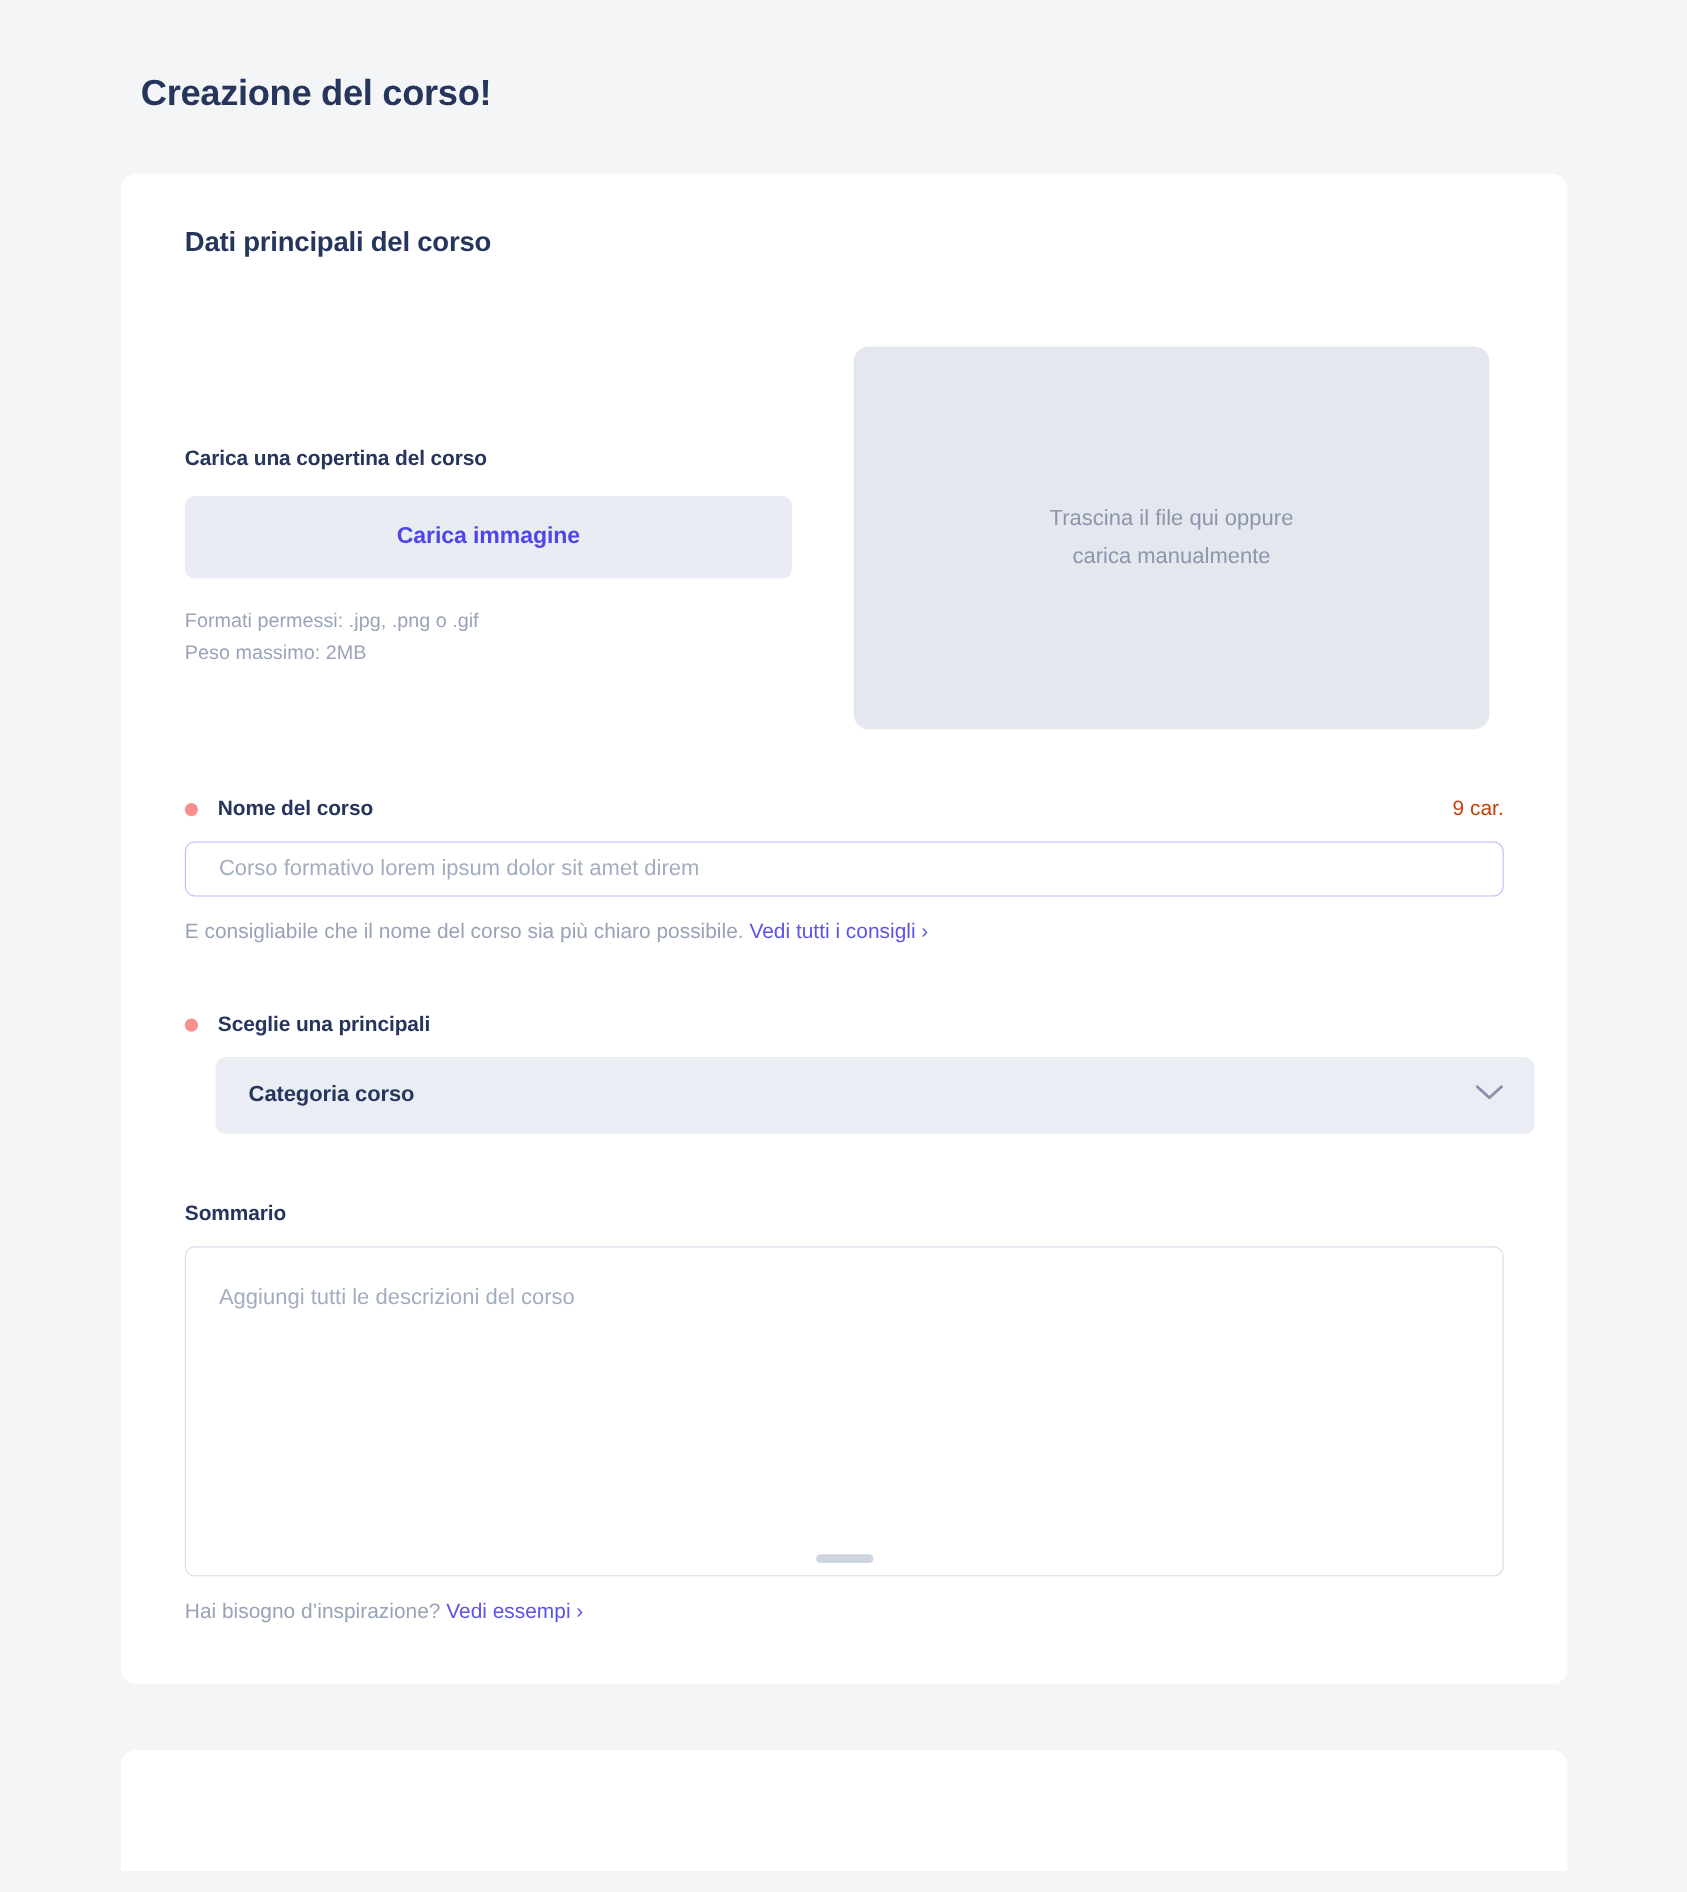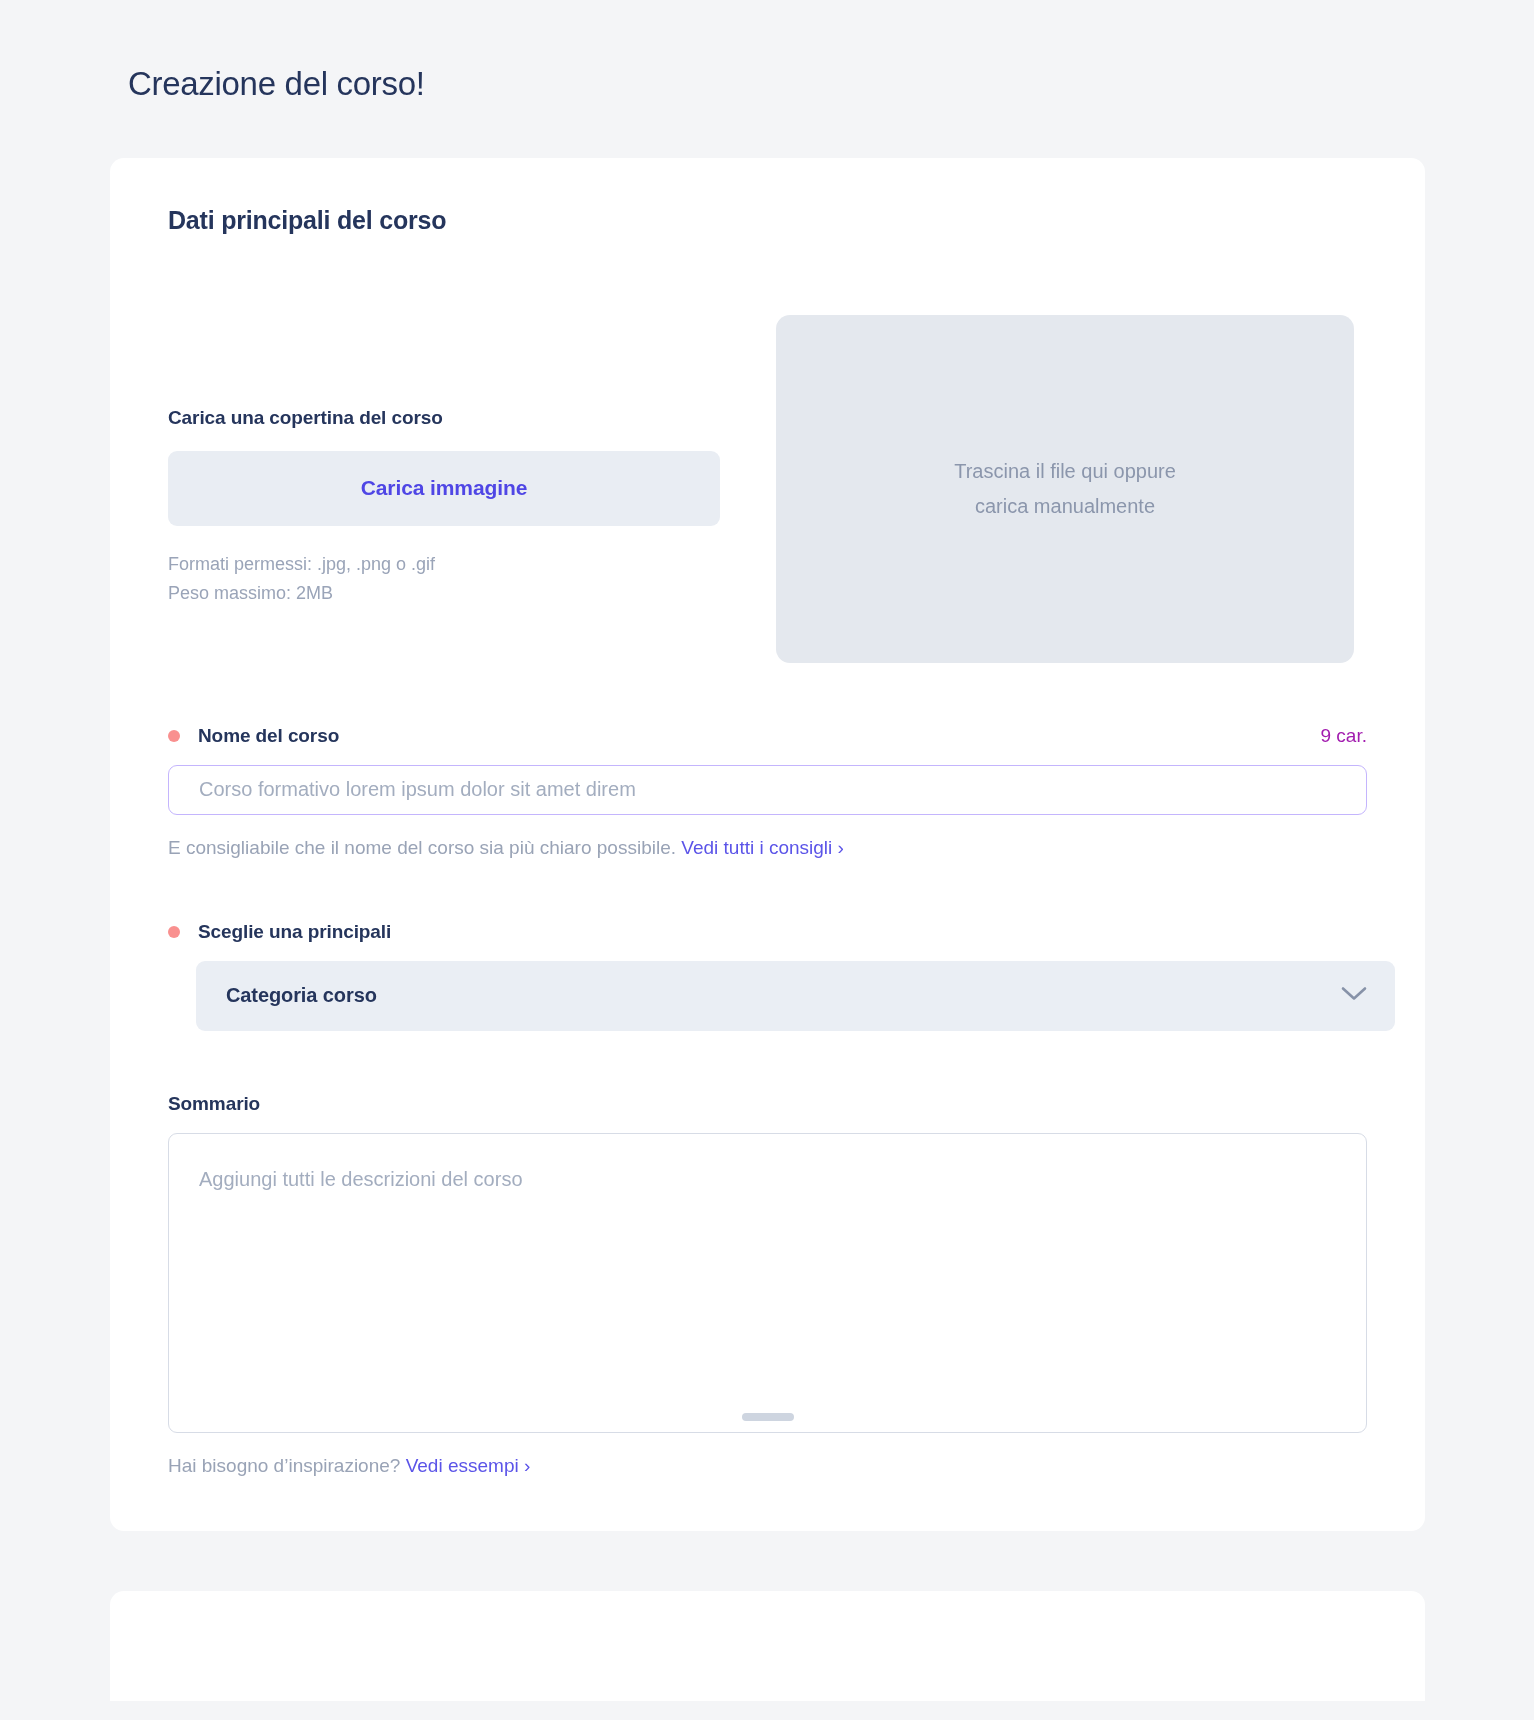--- a/index.html
+++ b/index.html
@@ -19,21 +19,21 @@
 
   .page {
     width: 1534px;
     padding: 0;
   }
 
   
   .page-title {
     color: #25355c;
     font-size: 33px;
-    font-weight: normal;
+    font-weight: bold;
     letter-spacing: -0.3px;
     padding: 64px 0 0 128px;
     line-height: 1.2;
   }
 
   
   .card {
     background: #ffffff;
     border-radius: 14px;
     margin: 54px 260px 0 110px;
@@ -139,21 +139,21 @@
   .field-label {
     color: #25355c;
     font-size: 19px;
     font-weight: bold;
     letter-spacing: -0.1px;
   }
 
   .field-label.plain { margin-bottom: 18px; display: block; }
 
   .char-count {
-    color: #a21caf;
+    color: #c2410c;
     font-size: 19px;
   }
 
   .text-input {
     width: 100%;
     height: 50px;
     border: 1px solid #c4b5fd;
     border-radius: 9px;
     background: #ffffff;
     padding: 0 30px;

